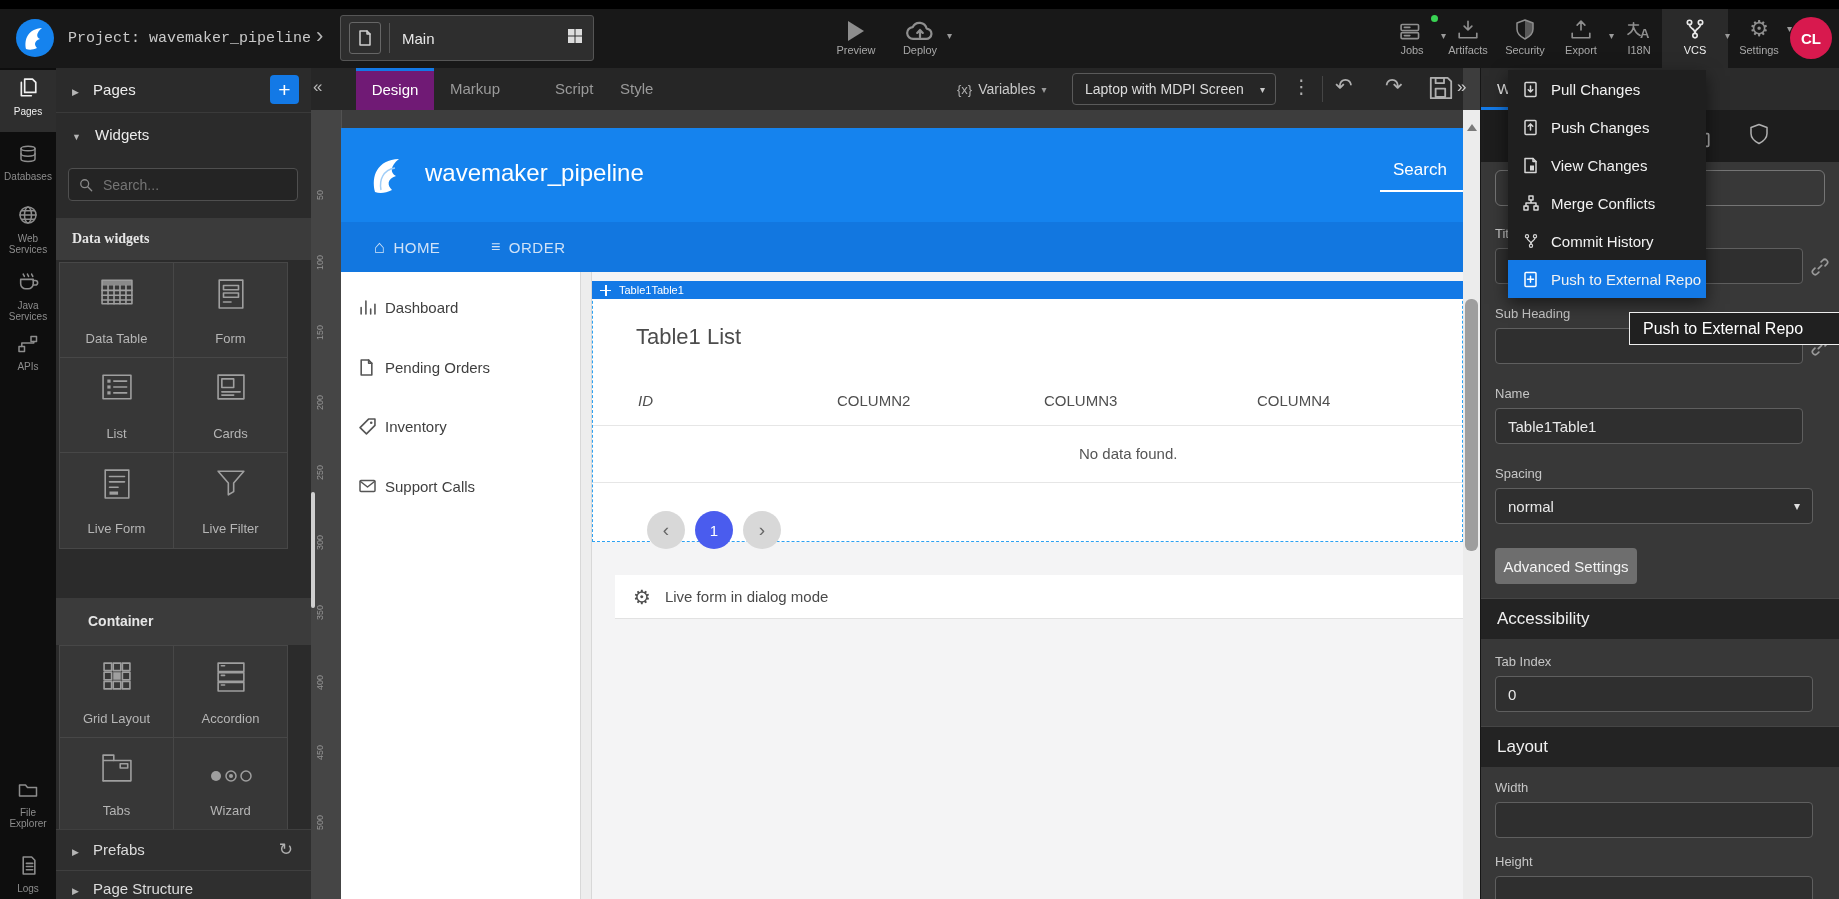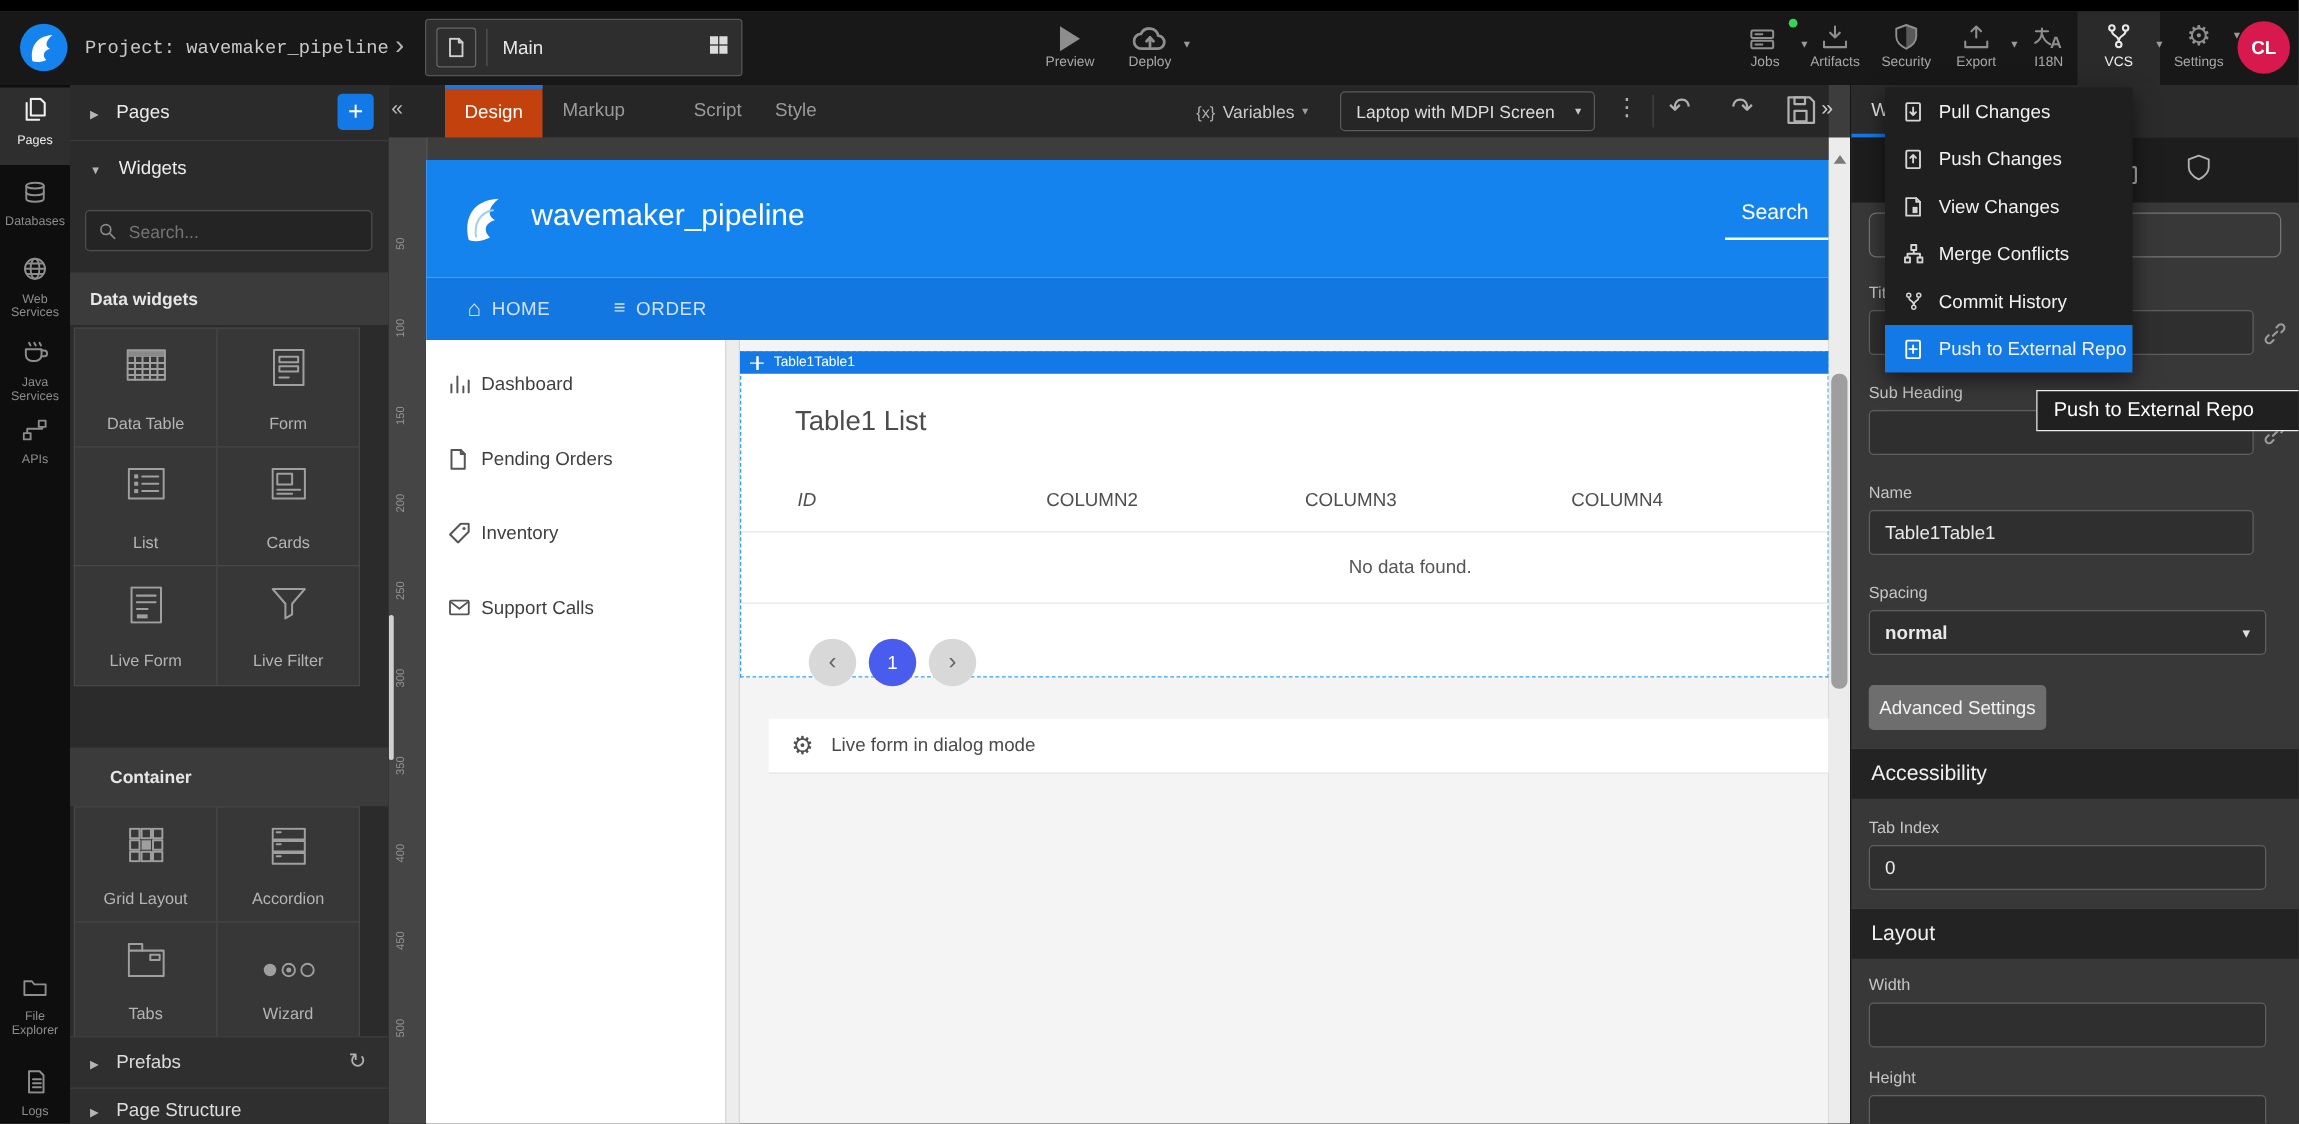--- a/index.html
+++ b/index.html
@@ -27,21 +27,21 @@
   .leftpanel{left:56px;top:68px;width:255px;height:831px;background:#2b2b2b;overflow:hidden;}
   .panelhead{position:absolute;color:#ececec;font-size:15px;}
   .tri{color:#b5b5b5;font-size:9px;}
   .sectionbar{position:absolute;left:0;width:255px;background:#3b3b3b;color:#e6e6e6;font-size:14px;font-weight:bold;}
   .tile{position:absolute;width:113px;height:95px;background:#373737;border:1px solid #474747;color:#9f9f9f;cursor:pointer;}
   .tile .tlab{position:absolute;left:0;bottom:12px;width:100%;text-align:center;font-size:13px;color:#b5b5b5;}
   .tile .tico{position:absolute;left:0;top:16px;width:100%;display:flex;justify-content:center;}
   
   .toolbar{left:311px;top:68px;width:1152px;height:42px;background:#262626;}
   .ttab{position:absolute;top:0;height:42px;line-height:42px;color:#9a9a9a;font-size:15px;cursor:pointer;}
-  .ttab.active{background:#c2410c;color:#fff;border-top:3px solid #1379e6;line-height:38px;text-align:center;}
+  .ttab.active{background:#701a75;color:#fff;border-top:3px solid #1379e6;line-height:38px;text-align:center;}
   
   .canvas{left:311px;top:110px;width:1152px;height:789px;background:#3d3d3d;overflow:hidden;}
   .ruler{position:absolute;left:0;top:0;width:30px;height:789px;background:#454545;border-right:1px solid #525252;}
   .rnum{position:absolute;left:4px;color:#949494;font-size:9px;transform:rotate(-90deg);transform-origin:left top;}
   .page{position:absolute;left:30px;top:18px;width:1122px;height:771px;background:#fff;}
   .appheader{position:absolute;left:0;top:0;width:1122px;height:94px;background:#1583ee;}
   .appnav{position:absolute;left:0;top:94px;width:1122px;height:50px;background:#1277e0;color:#cfe2f7;}
   .navitem{position:absolute;top:0;height:50px;display:flex;align-items:center;gap:8px;font-size:15px;letter-spacing:.5px;cursor:pointer;}
   .sidemenuitem{position:absolute;left:0;width:239px;height:44px;display:flex;align-items:center;color:#3f3f3f;font-size:15px;cursor:pointer;}
   .sidemenuitem .smico{width:26px;margin-left:18px;color:#555;display:flex;}
@@ -258,21 +258,21 @@
         <span style="margin-left:10px;">Widgets</span>
       </div>
     </div>
     <div class="abs fakesearch" style="left:12px;top:100px;width:228px;height:31px;background:#242424;border:1px solid #4f4f4f;border-radius:4px;">
       <svg width="14" height="14" viewBox="0 0 16 16" style="margin-left:10px;color:#8a8a8a;">
           <circle class="ic" cx="6.5" cy="6.5" r="4.5"></circle>
           <path class="ic" d="M10 10l4.5 4.5"></path>
         </svg>
       <input type="text" style="background: transparent; border: none; color: rgb(154, 154, 154); font-size: 14px; width: 170px; font-family: inherit;" placeholder="Search...">
     </div>
-    <div class="sectionbar" style="top:150px;height:42px;line-height:42px;">
+    <div class="sectionbar" style="top:150px;height:42px;line-height:42px;font-family:Liberation Serif, serif;">
       <span style="margin-left:16px;">Data widgets</span>
     </div>
 
     <div class="tile" style="left:3px;top:194px;">
       <div class="tico">
           <svg width="32" height="26" viewBox="0 0 30 24">
             <rect class="ic" x="1" y="1" width="28" height="22"></rect>
             <rect class="icf" x="1" y="1" width="28" height="5" opacity=".8"></rect>
             <path class="ic" d="M1 10.5h28M1 15h28M1 19.5h28M6.6 6v17M12.2 6v17M17.8 6v17M23.4 6v17"></path>
           </svg>
@@ -590,21 +590,21 @@
     <span class="linkico" style="top:270px;">
       <svg width="18" height="18" viewBox="0 0 16 16">
           <path class="ic" d="M6.5 9.5l3-3M9 3.5l1.5-1.5a2.4 2.4 0 0 1 3.5 3.5L12.5 7M7 12.5L5.5 14a2.4 2.4 0 0 1-3.5-3.5L3.5 9"></path>
         </svg>
     </span>
 
     <div class="plabel" style="top:318px;">Name</div>
     <input class="pinput" style="top: 340px;" value="Table1Table1">
 
     <div class="plabel" style="top:398px;">Spacing</div>
-    <div class="pinput" style="top:420px;width:318px;display:flex;align-items:center;cursor:pointer;font-weight:bold;">
+    <div class="pinput" style="top:420px;width:318px;display:flex;align-items:center;cursor:pointer;">
       <span>normal</span>
       <span style="margin-left:auto;color:#e0e0e0;font-size:12px;">▾</span>
     </div>
 
     <div class="abs" style="left:14px;top:480px;width:142px;height:36px;background:#6e6e6e;border-radius:4px;color:#f2f2f2;font-size:15px;display:flex;align-items:center;justify-content:center;cursor:pointer;">Advanced Settings</div>
 
     <div class="secbar" style="top:530px;"><span>Accessibility</span></div>
     <div class="plabel" style="top:586px;">Tab Index</div>
     <input class="pinput" style="top: 608px; width: 318px;" value="0">
 

